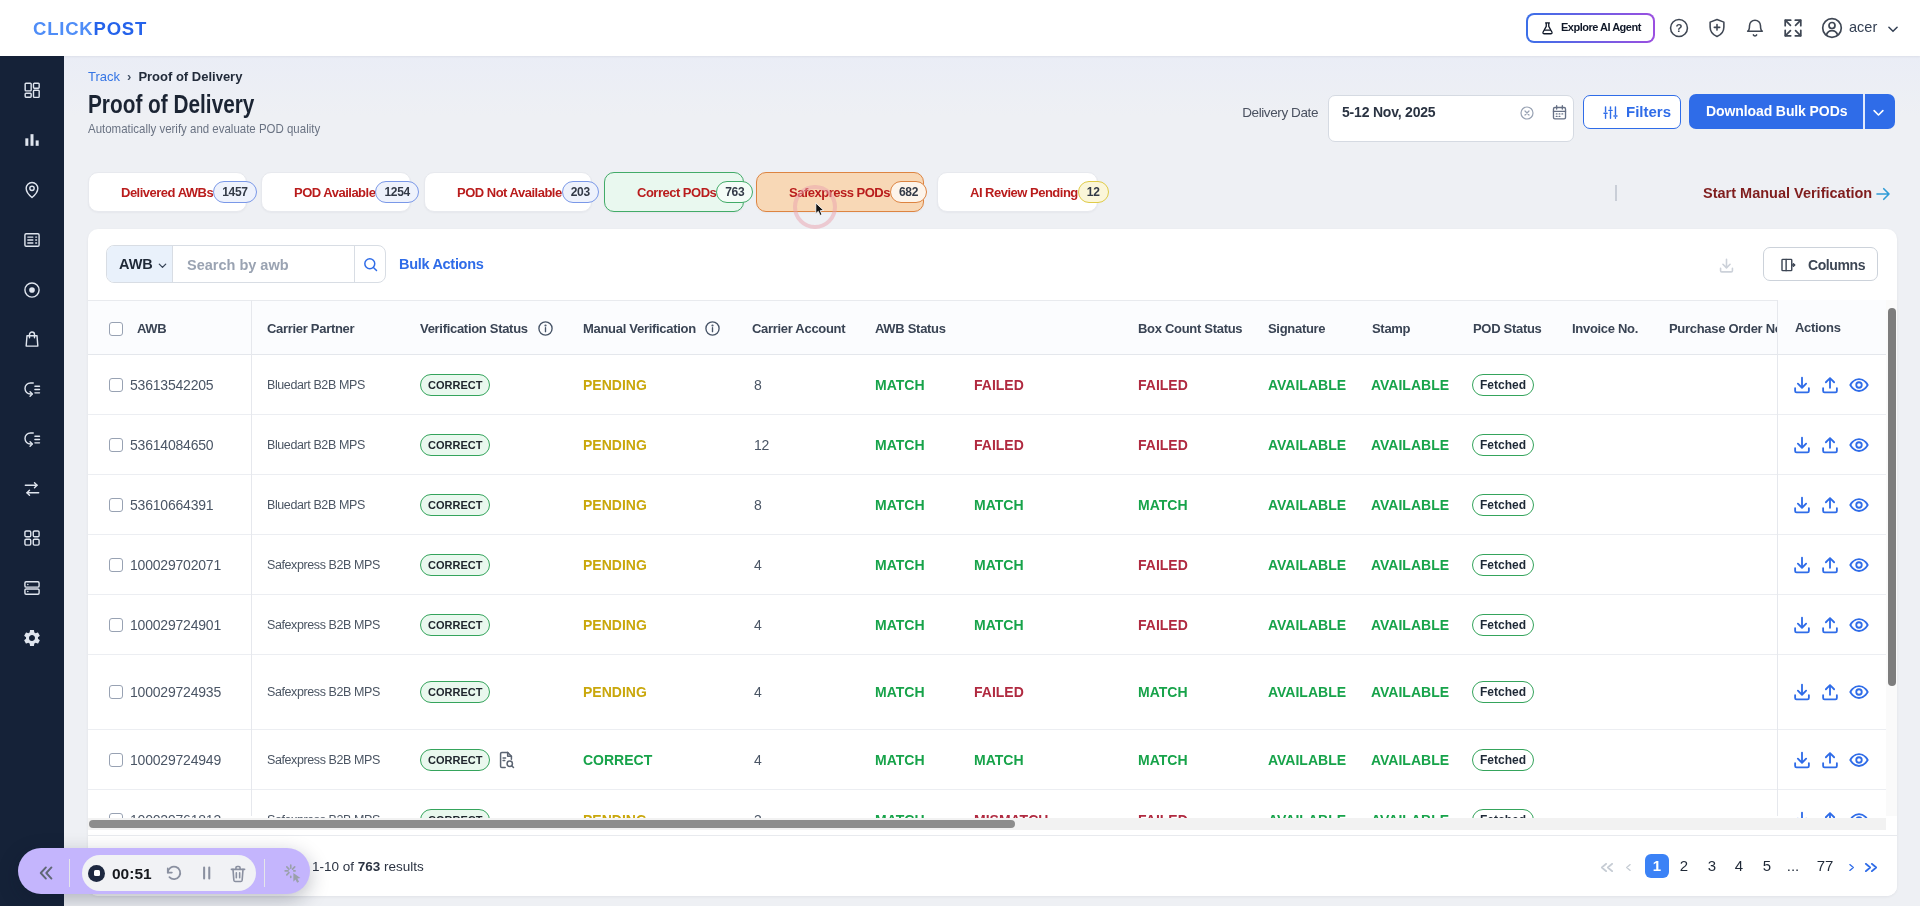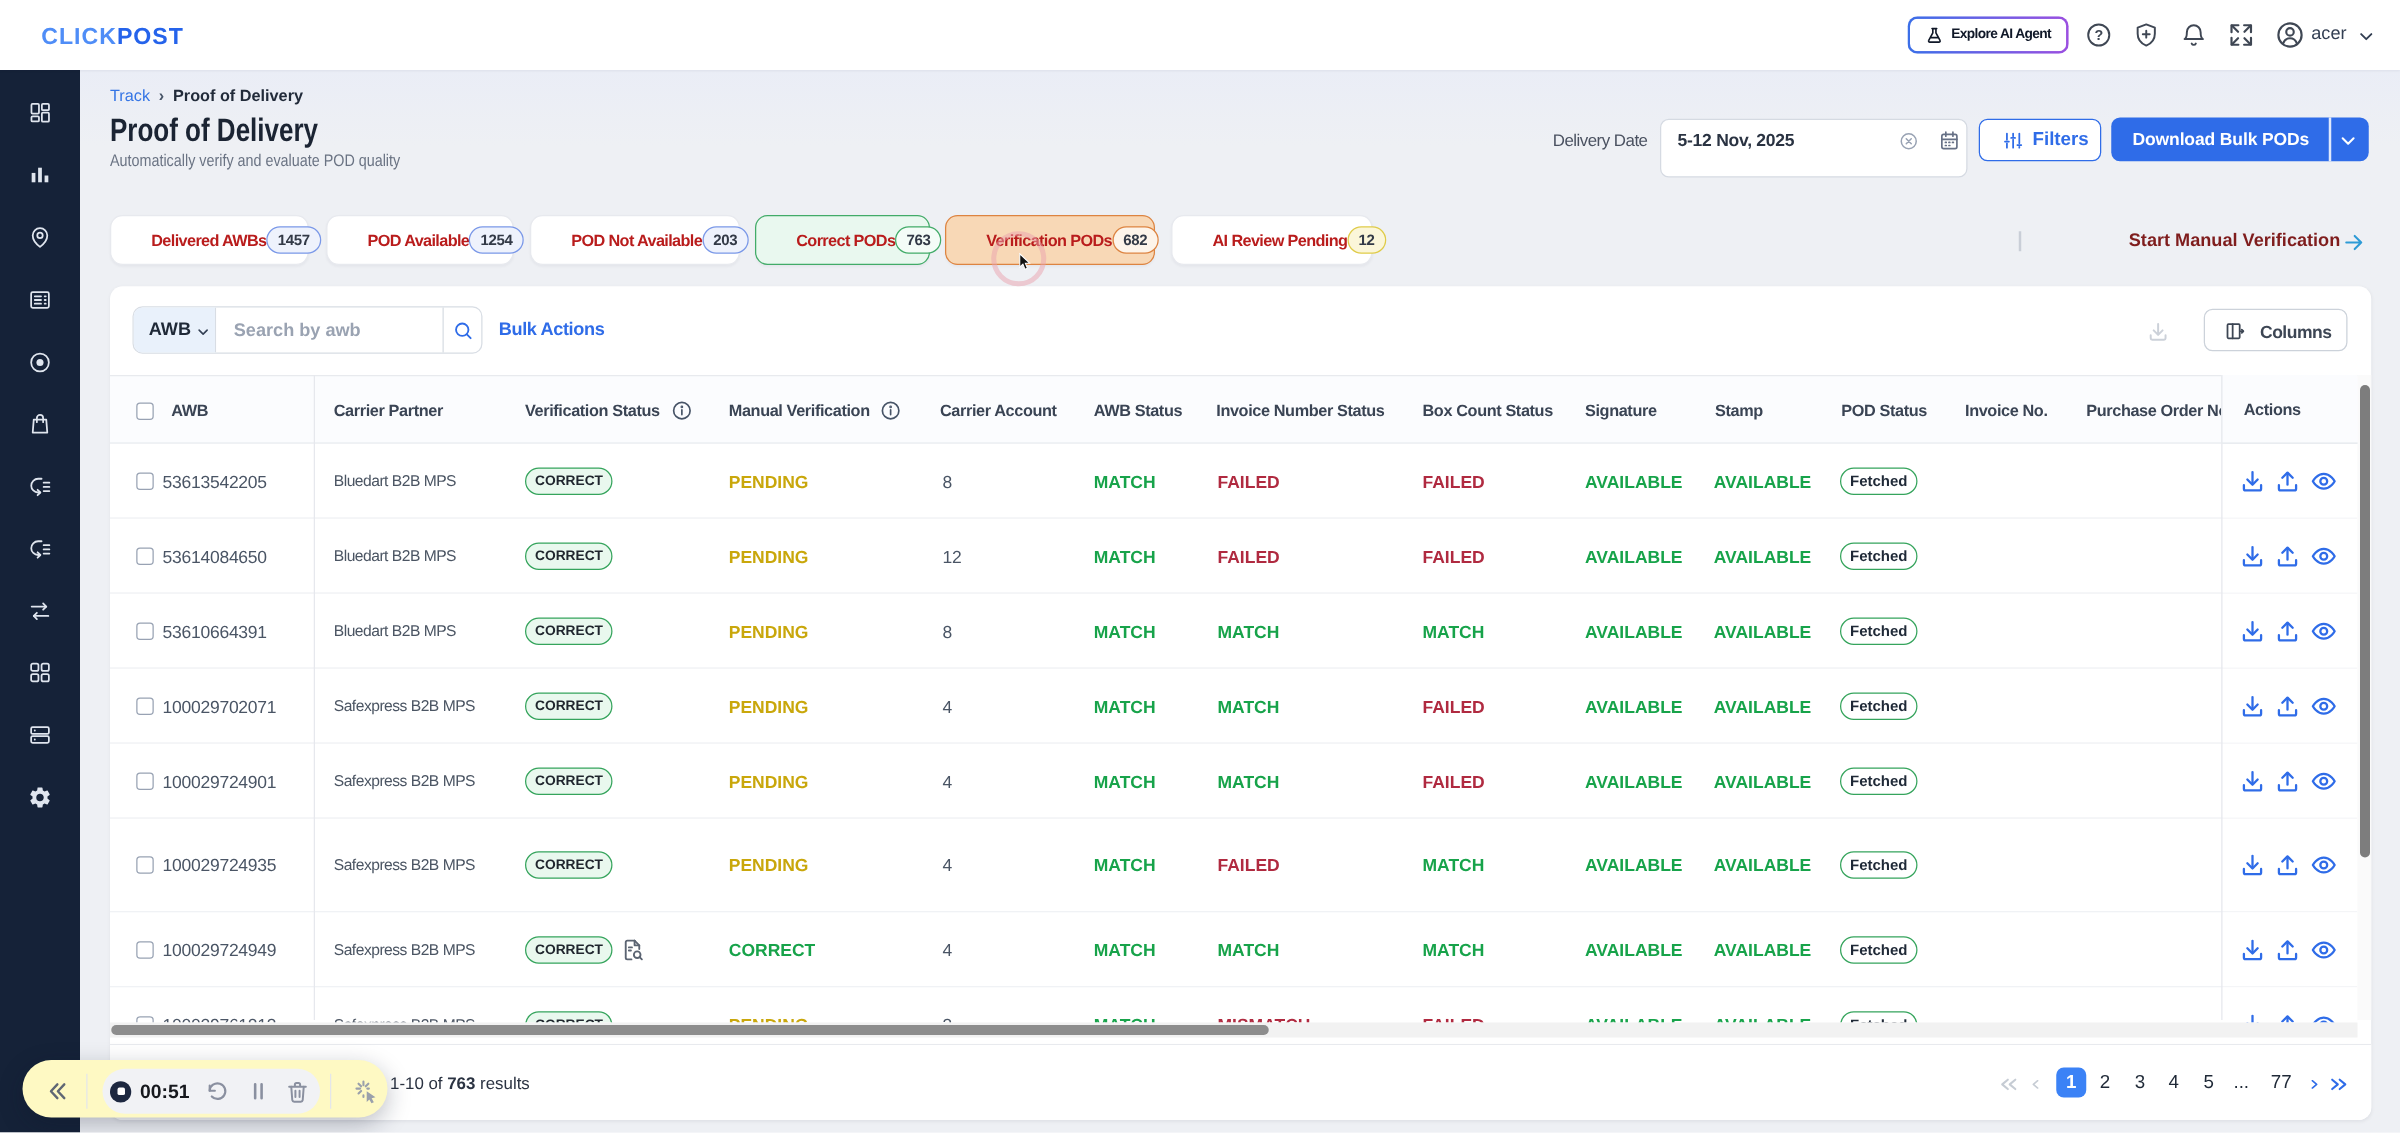--- a/index.html
+++ b/index.html
@@ -82,21 +82,21 @@
 #vsb { position:absolute; left:1798px; top:71px; width:11px; height:516px; background:#fafafa; }
 #vsb .thumb { position:absolute; left:2px; top:8px; width:8px; height:378px; background:#7d7d7d; border-radius:4px; }
 
 
 #pgbar { position:absolute; left:0; top:606px; width:1809px; height:61px; border-top:1px solid #e8eaee; background:#fff; border-radius:0 0 10px 10px; }
 .results { position:absolute; left:224px; top:23px; font-size:13.5px; color:#2b3342; }
 .pg { position:absolute; top:18px; width:24px; height:24px; text-align:center; line-height:24px; font-size:15px; color:#1f2937; }
 .pg.active { background:#3b82f6; color:#fff; border-radius:6px; font-weight:bold; }
 
 
-#rec { position:absolute; left:18px; top:848px; width:292px; height:46px; background:#fef9c3; border-radius:26px; box-shadow:0 6px 20px rgba(15,23,42,.28); z-index:50; }
+#rec { position:absolute; left:18px; top:848px; width:292px; height:46px; background:#c4b5fd; border-radius:26px; box-shadow:0 6px 20px rgba(15,23,42,.28); z-index:50; }
 #rec .d1 { position:absolute; left:51px; top:11px; width:1px; height:28px; background:#e4e6ea; }
 #rec .d2 { position:absolute; left:246px; top:11px; width:1px; height:28px; background:#e4e6ea; }
 </style>
 </head>
 <body>
 
 <div id="content"></div>
 
 <div id="topbar">
   <div id="logo"><span class="c1">CLICK</span><span class="c2">POST</span></div>
@@ -239,21 +239,21 @@
   </div>
 <div class="chip" style="left:424px; width:168px;">
     <span class="t">POD Not Available</span>
     <span class="badge blue">203</span>
   </div>
 <div class="chip green" style="left:604px; width:140px;">
     <span class="t">Correct PODs</span>
     <span class="badge green">763</span>
   </div>
 <div class="chip orange" style="left:756px; width:168px;">
-    <span class="t">Verification PODs</span>
+    <span class="t">Safexpress PODs</span>
     <span class="badge orange">682</span>
   </div>
 <div class="chip" style="left:937px; width:161px;">
     <span class="t">AI Review Pending</span>
     <span class="badge yellow">12</span>
   </div>
 
 <div class="vdiv"></div>
 <div class="smv">Start Manual Verification</div>
 <svg style="position:absolute;left:1874px;top:185px;" width="18" height="18" viewBox="0 0 24 24" stroke="#2e9bd6" stroke-width="2.2" fill="none" stroke-linecap="round" stroke-linejoin="round">
@@ -291,21 +291,20 @@
       <span>Columns</span>
     </div>
 
   <div id="thead">
     <div class="hcell" style="left:49px;">AWB</div>
     <div class="hcell" style="left:179px;">Carrier Partner</div>
     <div class="hcell" style="left:332px;">Verification Status</div>
     <div class="hcell" style="left:495px;">Manual Verification</div>
     <div class="hcell" style="left:664px;">Carrier Account</div>
     <div class="hcell" style="left:787px;">AWB Status</div>
-    <div class="hcell" style="left:885px;">Invoice Number Status</div>
     <div class="hcell" style="left:1050px;">Box Count Status</div>
     <div class="hcell" style="left:1180px;">Signature</div>
     <div class="hcell" style="left:1284px;">Stamp</div>
     <div class="hcell" style="left:1385px;">POD Status</div>
     <div class="hcell" style="left:1484px;">Invoice No.</div>
     <div class="hcell" style="left:1581px;">Purchase Order No</div>
     <div class="cb" style="top:28px;"></div>
       <svg style="position:absolute;left:449px;top:19px;" width="17" height="17" viewBox="0 0 24 24" stroke="#475467" stroke-width="1.9" fill="none" stroke-linecap="round">
         <circle cx="12" cy="12" r="9.3"></circle>
         <path d="M12 11v5.5"></path>

